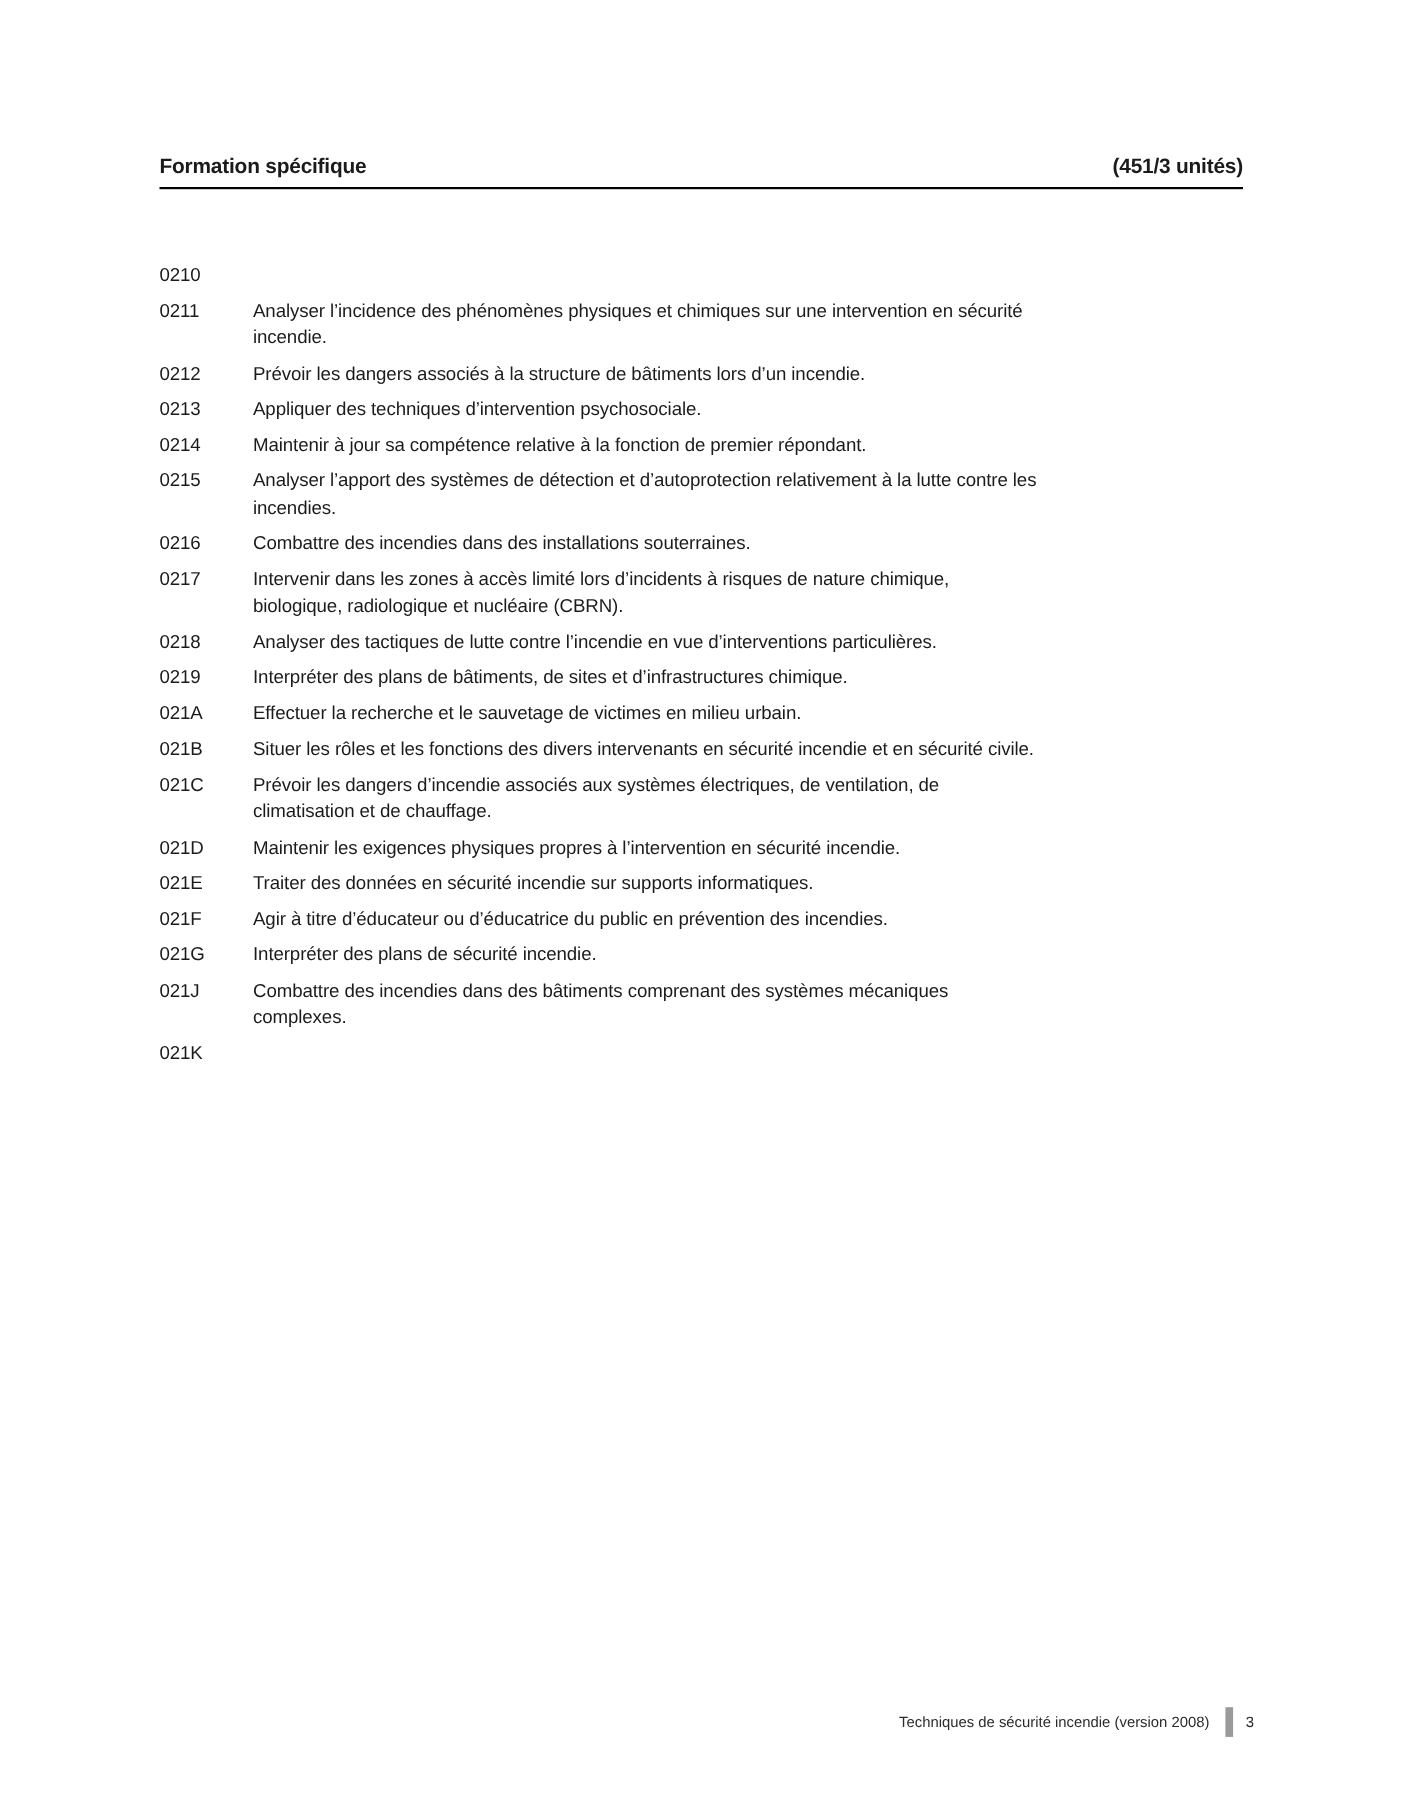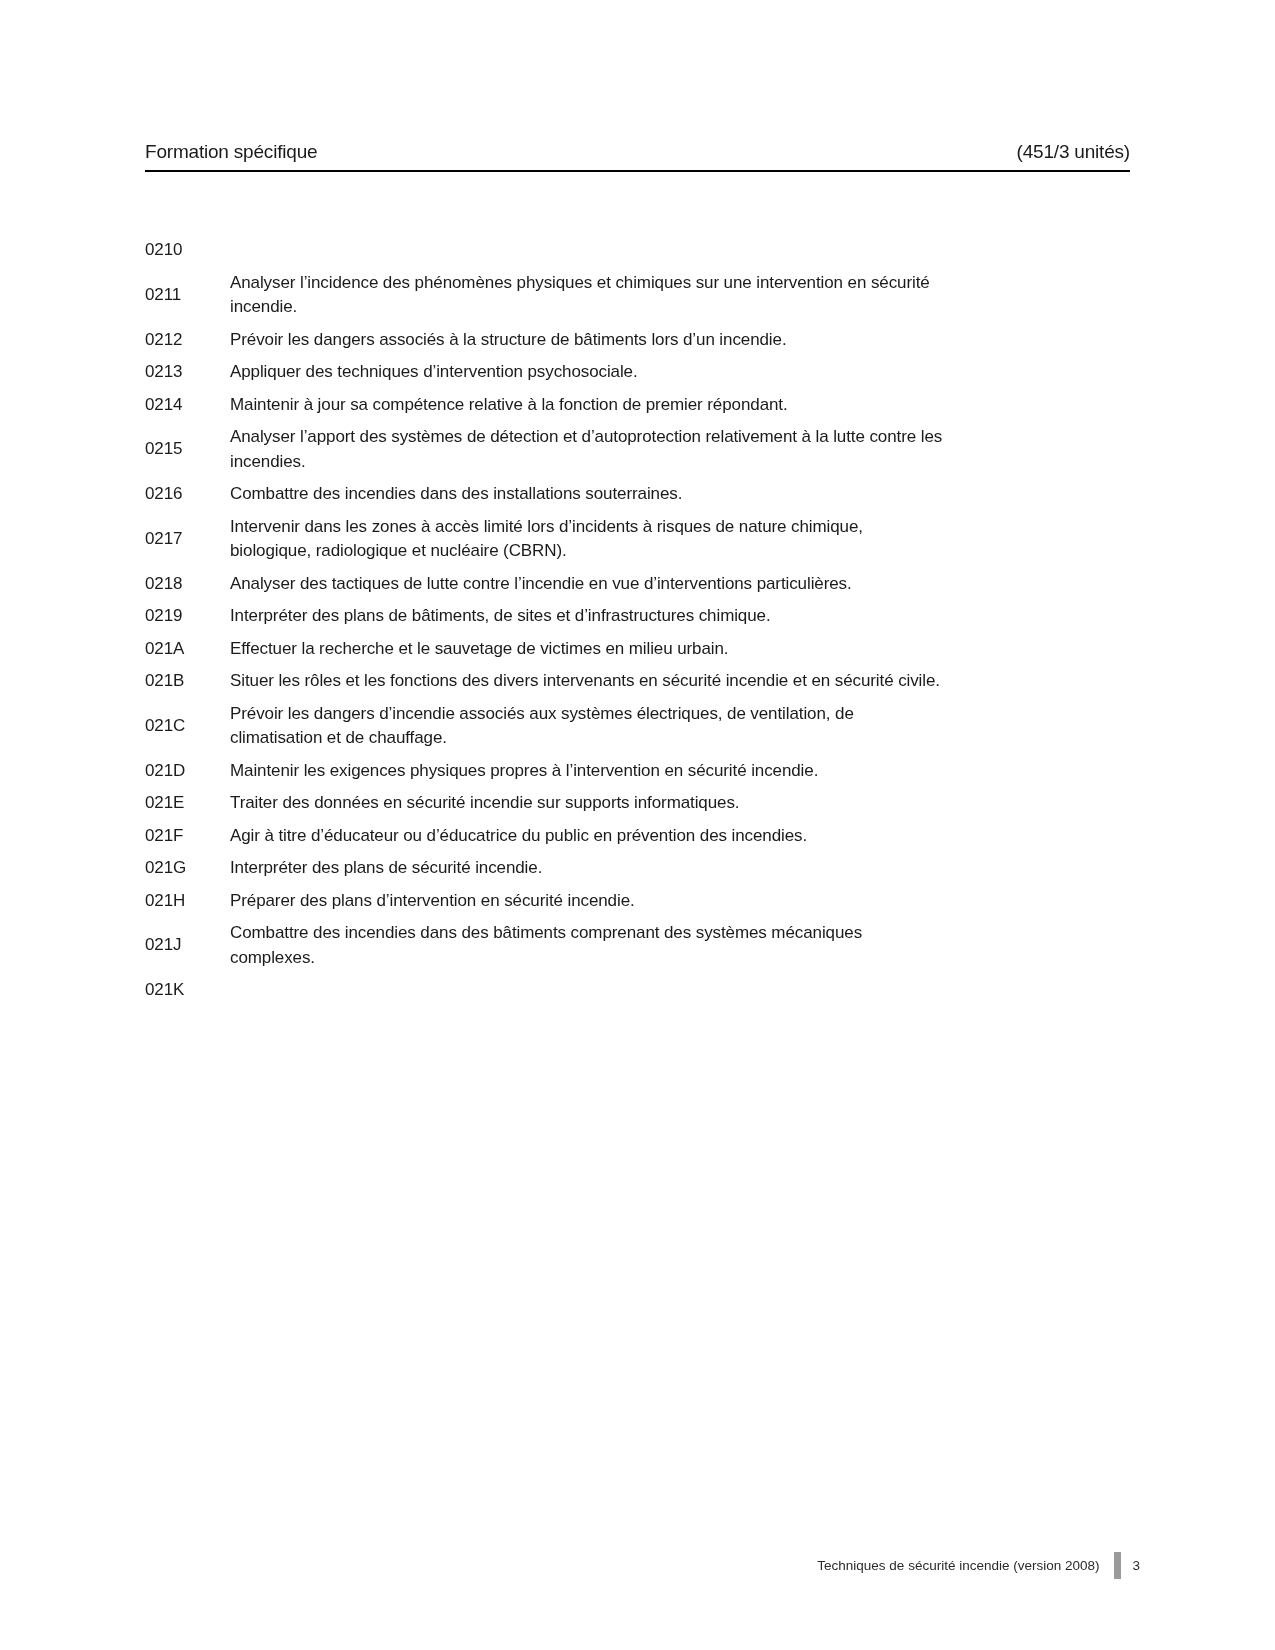--- a/index.html
+++ b/index.html
@@ -20,40 +20,40 @@
   
   .header {
     position: absolute;
     left: 145px;
     top: 141px;
     width: 985px;
     display: flex;
     justify-content: space-between;
     align-items: baseline;
     font-size: 19px;
-    font-weight: normal;
+    font-weight: bold;
     letter-spacing: -0.2px;
     border-bottom: 2px solid #000000;
     padding-bottom: 7px;
     gap: 36px;
   }
 
   
   .list {
     position: absolute;
     left: 145px;
     top: 238px;
     width: 990px;
     font-size: 17px;
     line-height: 24.5px;
     letter-spacing: -0.1px;
   }
   .row {
     display: flex;
-    align-items: center;
+    align-items: flex-start;
     margin-bottom: 8px;
   }
   .code {
     flex: 0 0 85px;
     width: 85px;
   }
   .text {
     width: 860px;
     white-space: pre-line;
   }
@@ -172,24 +172,20 @@
     <div class="row">
       <span class="code">021F</span>
       <span class="text">Agir à titre d’éducateur ou d’éducatrice du public en prévention des incendies.</span>
     </div>
 
     <div class="row">
       <span class="code">021G</span>
       <span class="text">Interpréter des plans de sécurité incendie.</span>
     </div>
 
-    <div class="row">
-      <span class="code">021H</span>
-      <span class="text">Préparer des plans d’intervention en sécurité incendie.</span>
-    </div>
 
     <div class="row">
       <span class="code">021J</span>
       <span class="text">Combattre des incendies dans des bâtiments comprenant des systèmes mécaniques
 complexes.</span>
     </div>
 
     <div class="row">
       <span class="code">021K</span>
     </div>

